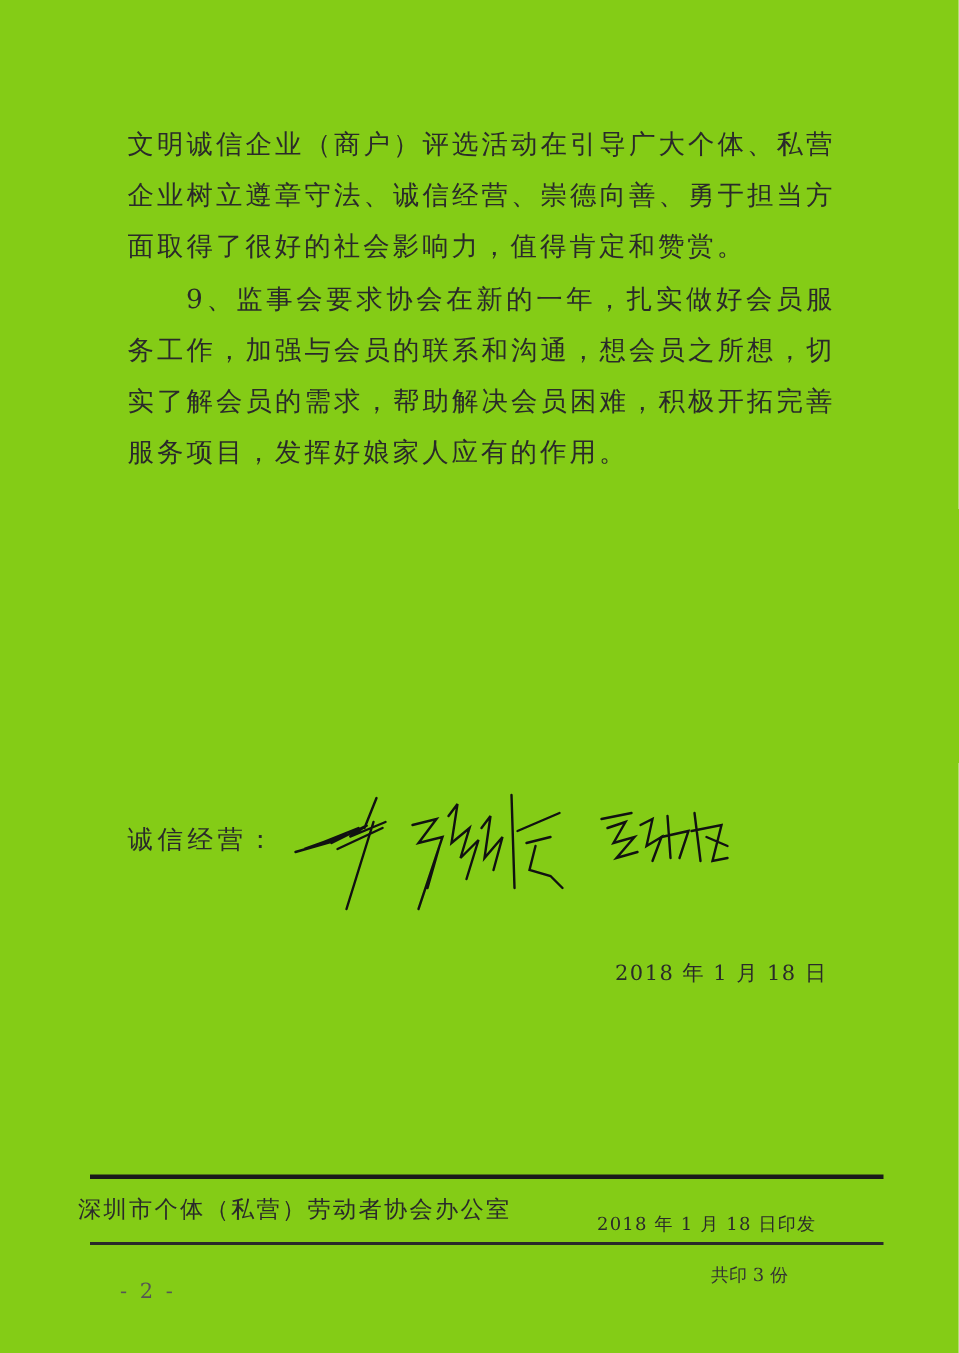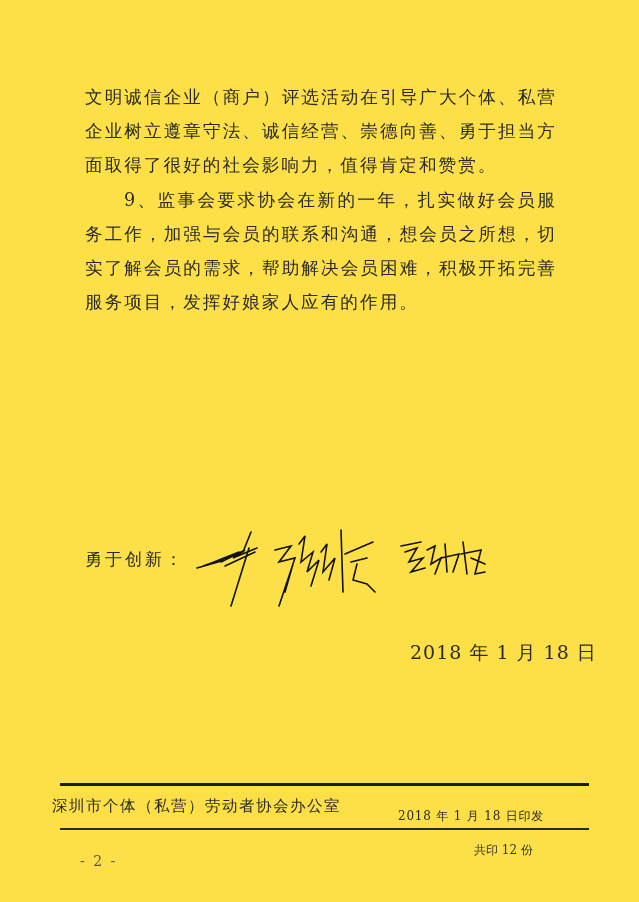--- a/index.html
+++ b/index.html
@@ -1,44 +1,44 @@
 <!DOCTYPE html>
 <html><head>
 <meta charset="utf-8">
 <style>
   html, body { margin: 0; padding: 0; background: #ffffff; }
   body { width: 639px; height: 902px; position: relative; overflow: hidden;
          font-family: "DejaVu Serif", "Liberation Serif", serif; color: #2a2a2a; }
-  .page { position: absolute; left: 0; top: 0; width: 639px; height: 902px; background: #fde047; }
+  .page { position: absolute; left: 0; top: 0; width: 639px; height: 902px; background: #84cc16; }
   .body-text { position: absolute; left: 85px; top: 80px; width: 472px; }
   .para { margin: 0; font-size: 17.6px; line-height: 34.2px; letter-spacing: 2.05px; text-align: justify; }
   .para.indent { text-indent: 39px; }
   .sign-row { position: absolute; left: 85px; top: 540px; height: 80px; width: 480px; }
   .sign-label { position: absolute; left: 0; top: 8px; font-size: 17px; letter-spacing: 3px; }
   .signatures { position: absolute; left: 110px; top: -18px; width: 350px; height: 110px; }
-  .date-line { position: absolute; left: 410px; top: 640px; font-size: 19px; letter-spacing: 1px; }
+  .date-line { position: absolute; left: 410px; top: 640px; font-size: 14px; letter-spacing: 1px; }
   .rule-top { position: absolute; left: 60px; top: 783px; width: 529px; height: 2.5px; background: #1a1a1a; }
   .rule-bottom { position: absolute; left: 60px; top: 828px; width: 529px; height: 2px; background: #2a2a2a; }
   .footer-org { position: absolute; left: 52px; top: 796px; font-size: 15.5px; letter-spacing: 1.5px; }
   .footer-date { position: absolute; left: 398px; top: 808px; font-size: 12px; letter-spacing: 0.8px; }
   .copies { position: absolute; left: 474px; top: 842px; font-size: 12px; color: #333; }
   .page-num { position: absolute; left: 80px; top: 853px; font-size: 14px; color: #555; letter-spacing: 2px; }
 </style>
 </head>
 <body>
 
 <div class="page">
 
   <div class="body-text">
     <p class="para">文明诚信企业（商户）评选活动在引导广大个体、私营企业树立遵章守法、诚信经营、崇德向善、勇于担当方面取得了很好的社会影响力，值得肯定和赞赏。</p>
     <p class="para indent">9、监事会要求协会在新的一年，扎实做好会员服务工作，加强与会员的联系和沟通，想会员之所想，切实了解会员的需求，帮助解决会员困难，积极开拓完善服务项目，发挥好娘家人应有的作用。</p>
   </div>
 
   <div class="sign-row">
-    <span class="sign-label">勇于创新：</span>
+    <span class="sign-label">诚信经营：</span>
     <svg class="signatures" viewBox="0 0 350 110" fill="none" stroke="#111" stroke-width="1.6" stroke-linecap="round">
       <g>
         <path d="M2 46 L30 38 L8 44 L36 34 M14 42 L44 30 M26 40 L50 28 L38 36 L62 26 M48 30 L56 10 M54 26 L36 84"></path>
         <path d="M30 44 L60 30"></path>
       </g>
       <g>
         <path d="M80 28 L96 24 L84 40 L100 36 L92 60 L84 84 M98 42 L90 70"></path>
         <path d="M104 22 L110 14 L106 40 L118 30 L112 50 L124 38 L116 64"></path>
         <path d="M126 30 L132 22 L128 50 L140 36 L134 58"></path>
         <path d="M146 8 L148 70 M150 32 L178 20 M156 40 L172 36 M162 42 L158 58 L172 62 L180 70"></path>
@@ -51,16 +51,16 @@
       </g>
     </svg>
   </div>
 
   <div class="date-line">2018 年 1 月 18 日</div>
 
   <div class="rule-top"></div>
   <div class="footer-org">深圳市个体（私营）劳动者协会办公室</div>
   <div class="footer-date">2018 年 1 月 18 日印发</div>
   <div class="rule-bottom"></div>
-  <div class="copies">共印 12 份</div>
+  <div class="copies">共印 3 份</div>
   <div class="page-num">- 2 -</div>
 
 </div>
 
 </body></html>

